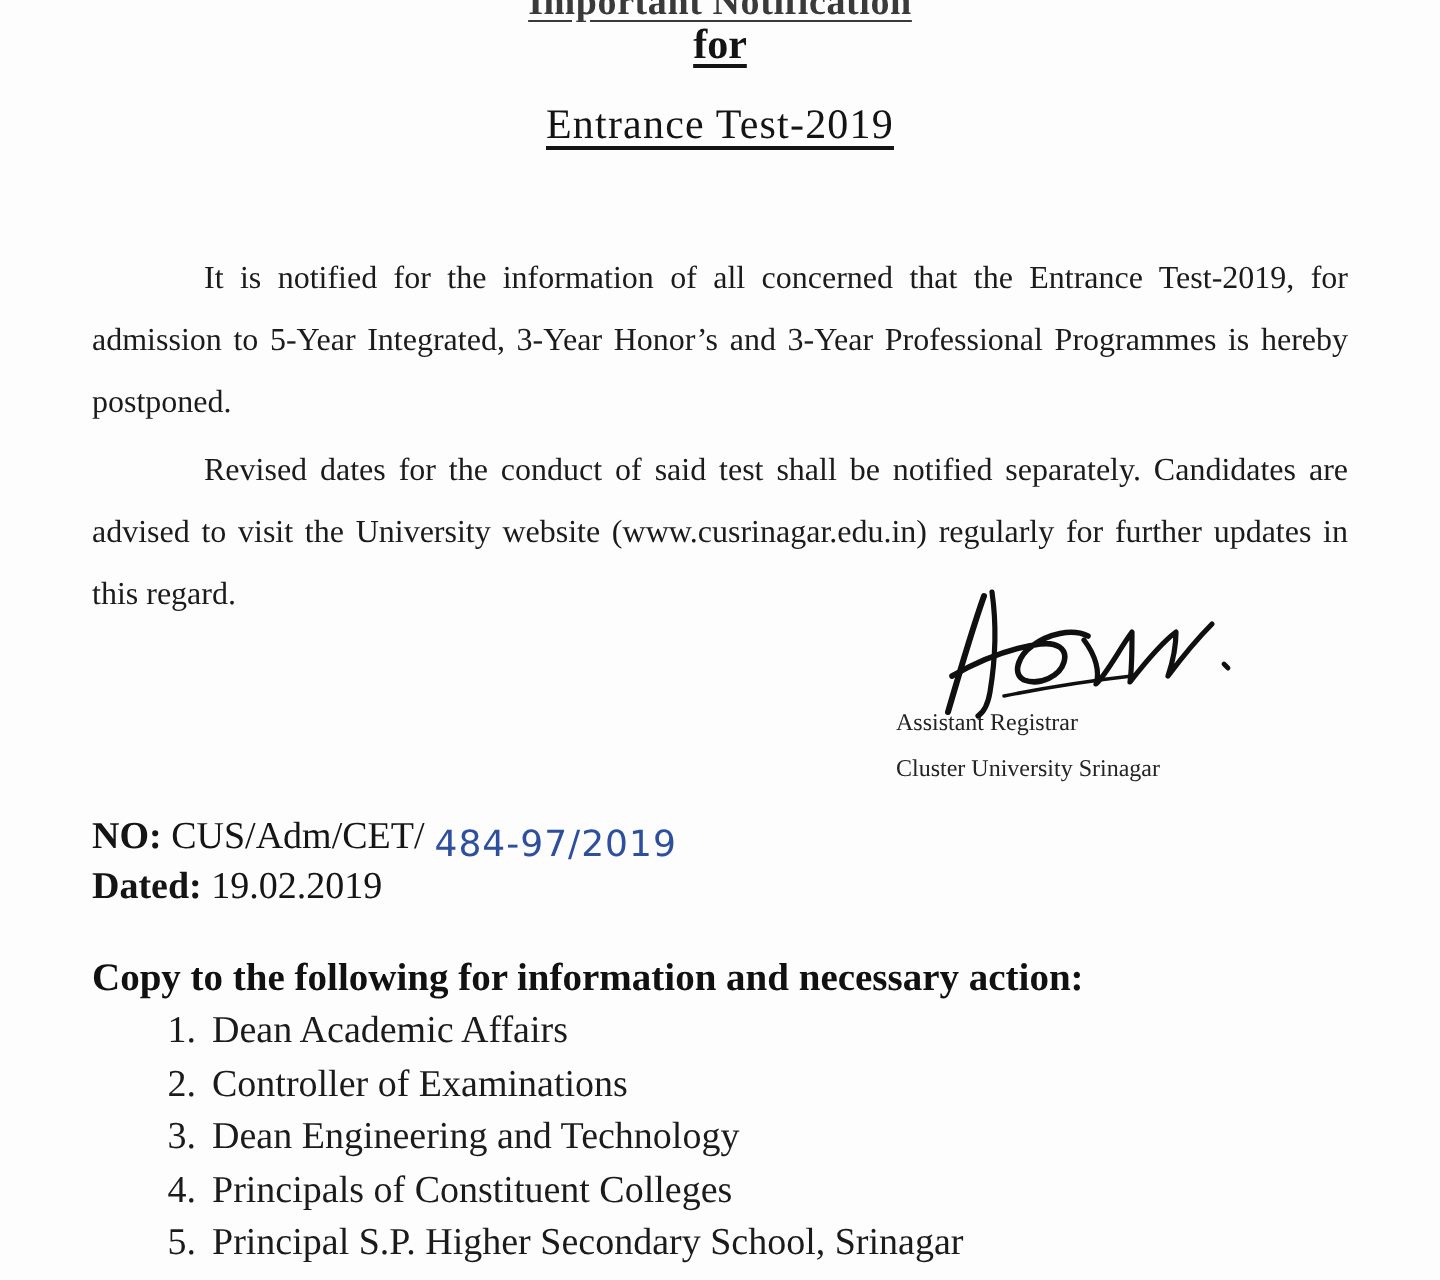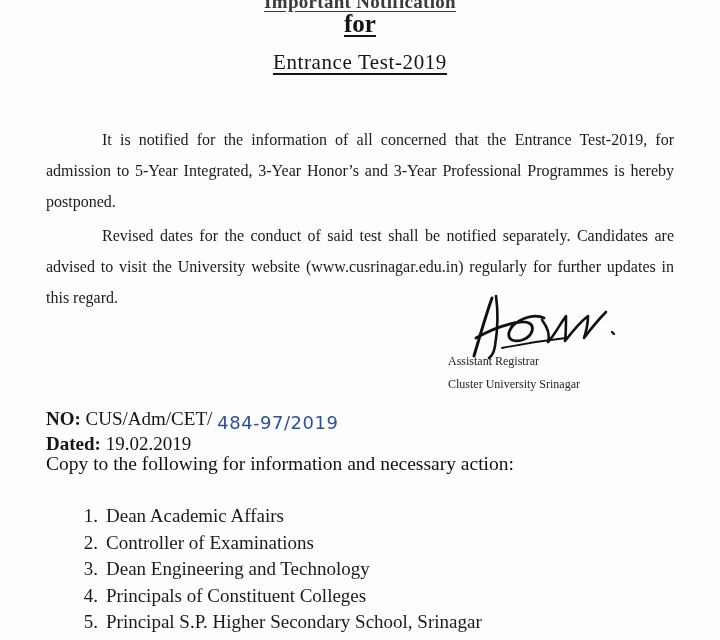--- a/index.html
+++ b/index.html
@@ -33,21 +33,21 @@
     white-space: nowrap;
     overflow: hidden;
   }
 
   .heading-for {
     position: absolute;
     top: 10px;
     left: 0;
     width: 720px;
     text-align: center;
-    font-size: 25px;
+    font-size: 21px;
     font-weight: bold;
     color: #141414;
     text-decoration: underline;
     text-underline-offset: 3px;
   }
 
   .heading-test {
     position: absolute;
     top: 50px;
     left: 0;
@@ -132,23 +132,23 @@
     letter-spacing: .5px;
     position: relative;
     top: 4px;
     margin-left: 5px;
   }
 
   
   .copy-heading {
     position: absolute;
     left: 46px;
-    top: 453px;
+    top: 479px;
     font-size: 19.5px;
-    font-weight: normal;
+    font-weight: bold;
     color: #111111;
     white-space: nowrap;
   }
   .copy-list {
     position: absolute;
     left: 46px;
     top: 503px;
     margin: 0;
     padding: 0 0 0 44px;
     list-style: none;

